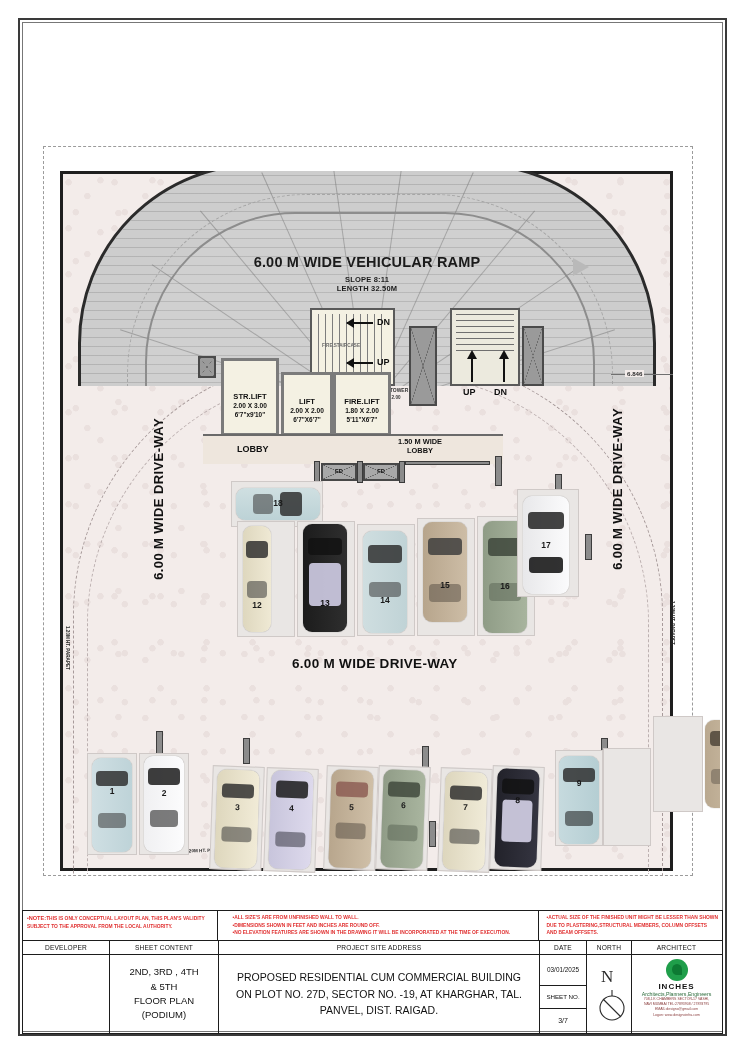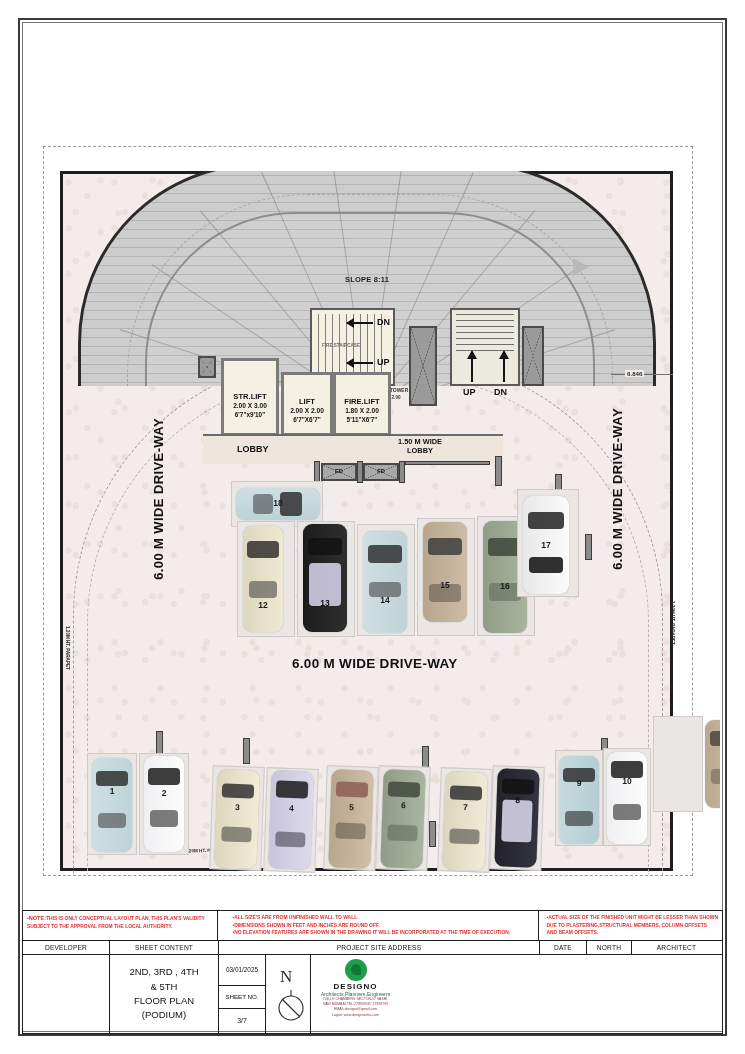--- a/index.html
+++ b/index.html
@@ -172,21 +172,23 @@
           <i style="transform:rotate(-8deg)"></i>
             <i style="transform:rotate(8deg)"></i>
           <i style="transform:rotate(24deg)"></i>
             <i style="transform:rotate(40deg)"></i>
           <i style="transform:rotate(56deg)"></i>
             <i style="transform:rotate(72deg)"></i>
         </div>
         <div class="ramp-inner-edge"></div>
         <div class="ramp-arc"></div>
         <div class="ramp-arrow"></div>
+        <div class="ramp-title ramp-t2">6.00 M WIDE VEHICULAR RAMP</div>
         <div class="ramp-title ramp-t3">SLOPE 8:11</div>
+        <div class="ramp-title ramp-t4">LENGTH 32.50M</div>
       </div>
     </div>
 
     <div class="fire-stair">
       <div class="treads"></div>
       <div class="stair-mid"></div>
     </div>
     <div class="arrow-left" style="left:322px;top:296px;"></div>
     <div class="label lbl-dn" style="left:352px;top:291px;">DN</div>
     <div class="arrow-left" style="left:322px;top:336px;"></div>
@@ -263,21 +265,21 @@
     <div class="colm" style="left:576px;top:712px;width:7px;height:26px;"></div>
 
     <div class="stall" style="left:206px;top:455px;width:92px;height:46px;"></div>
     <div class="car h" style="left:211px;top:462px;width:84px;height:32px;background:linear-gradient(to bottom,#cfdfe1,#bcd2d6);">
       <div class="glass" style="left:52%;width:26%;top:14%;height:72%;border-radius:4px;"></div>
       <div class="wind" style="left:20%;width:24%;top:18%;height:64%;"></div>
       <div class="num" style="top:10px;">18</div>
     </div>
 
     <div class="stall" style="left:212px;top:495px;width:58px;height:116px;"></div>
-    <div class="car" style="left:218px;top:500px;width:40px;height:106px;background:linear-gradient(to right,#ded7be,#efe9d4);">
+    <div class="car" style="left:218px;top:500px;width:28px;height:106px;background:linear-gradient(to right,#ded7be,#efe9d4);">
       <div class="glass" style="top:14%;height:16%;"></div>
       <div class="wind" style="top:52%;height:16%;"></div>
       <div class="num" style="top:74px;">12</div>
     </div>
 
     <div class="stall" style="left:272px;top:495px;width:58px;height:116px;"></div>
     <div class="car" style="left:278px;top:498px;width:44px;height:108px;background:linear-gradient(to right,#1c1c1c,#2e2e2e);">
       <div class="glass" style="top:13%;height:16%;background:#111;"></div>
       <div class="wind" style="top:36%;height:40%;background:#c8c5dc;opacity:.95;"></div>
       <div class="num" style="top:74px;color:#111;">13</div>
@@ -368,25 +370,20 @@
     </div>
 
     <div class="stall" style="left:530px;top:724px;width:48px;height:96px;"></div>
     <div class="car" style="left:534px;top:730px;width:40px;height:88px;background:linear-gradient(to right,#c6dade,#b5ced3);">
       <div class="glass" style="top:14%;height:16%;"></div>
       <div class="wind" style="top:62%;height:18%;background:#1a1a1a;"></div>
       <div class="num" style="top:22px;">9</div>
     </div>
 
     <div class="stall" style="left:578px;top:722px;width:48px;height:98px;"></div>
-    <div class="car" style="left:582px;top:726px;width:40px;height:92px;background:linear-gradient(to right,#efeff1,#fcfcfd);">
-      <div class="glass" style="top:10%;height:18%;background:#141414;"></div>
-      <div class="wind" style="top:56%;height:18%;background:#141414;"></div>
-      <div class="num" style="top:24px;">10</div>
-    </div>
 
     <div class="stall" style="left:628px;top:690px;width:50px;height:96px;"></div>
     <div class="car" style="left:632px;top:694px;width:42px;height:88px;background:linear-gradient(to right,#b9a88f,#d0c0a8);margin-left:48px;">
       <div class="glass" style="top:12%;height:17%;background:#4a4236;"></div>
       <div class="wind" style="top:56%;height:17%;background:#6a6053;"></div>
       <div class="num" style="top:18px;">11</div>
     </div>
 
   </div>
 
@@ -418,41 +415,42 @@
     </div>
 
     <div class="tb-row">
       <div class="tb-cell" style="width:87px;height:78px;"></div>
 
       <div class="tb-cell sheet-content" style="width:109px;height:78px;display:flex;align-items:center;justify-content:center;white-space:pre-line;">2ND, 3RD , 4TH
 &amp; 5TH
 FLOOR PLAN
 (PODIUM)</div>
 
+      <div class="tb-cell addr" style="width:321px;height:78px;display:flex;align-items:center;justify-content:center;padding:4px 10px;">PROPOSED RESIDENTIAL CUM COMMERCIAL BUILDING ON PLOT NO. 27D, SECTOR NO. -19, AT KHARGHAR, TAL. PANVEL, DIST. RAIGAD.</div>
 
       <div class="tb-cell" style="width:47px;height:78px;padding:0;">
         <div class="date-val" style="height:30px;display:flex;align-items:center;justify-content:center;border-bottom:1.4px solid #1d1d1d;">03/01/2025</div>
         <div class="sheet-no-lbl" style="height:22px;display:flex;align-items:center;justify-content:center;border-bottom:1.4px solid #1d1d1d;">SHEET NO.</div>
         <div class="sheet-no-val" style="height:24px;display:flex;align-items:center;justify-content:center;">3/7</div>
       </div>
 
       <div class="tb-cell" style="width:45px;height:78px;position:relative;">
         <div class="north">
           <svg width="42" height="72" viewBox="0 0 42 72" style="position:absolute;left:1px;top:2px;">
             <text x="9" y="22" font-family="Liberation Serif, serif" font-size="17" fill="#2b2b2b">N</text>
             <circle cx="20" cy="48" r="12" fill="none" stroke="#2b2b2b" stroke-width="1.1"></circle>
             <line x1="11" y1="39" x2="29" y2="57" stroke="#2b2b2b" stroke-width="1.1"></line>
             <line x1="20" y1="30" x2="20" y2="36" stroke="#2b2b2b" stroke-width="1.1"></line>
           </svg>
         </div>
       </div>
 
       <div class="tb-cell archit" style="width:89px;height:78px;padding-top:3px;">
         <div class="logo-mark"></div>
-        <div class="brand">DESIGNO</div>
+        <div class="brand">INCHES</div>
         <div class="brand-sub">Architects,Planners,Engineers</div>
         <div class="brand-fine">708,J.K CHAMBERS SECTOR-17 VASHI,</div>
         <div class="brand-fine">NAVI MUMBAI TEL:27893908 / 27893795</div>
         <div class="brand-fine">EMAIL:designo@gmail.com</div>
         <div class="brand-fine">Logon: www.designoinfra.com</div>
       </div>
     </div>
   </div>
 
 </div>

